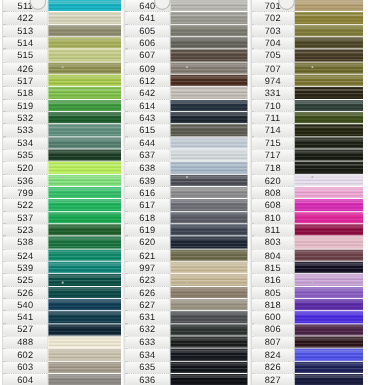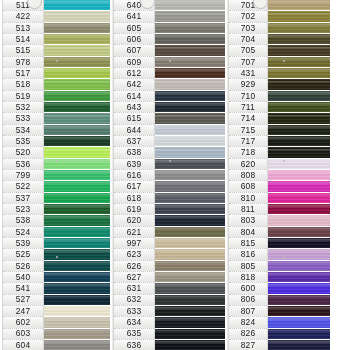--- a/index.html
+++ b/index.html
@@ -134,21 +134,21 @@
   <div class="top-badge badge-1"></div>
   <div class="top-badge badge-2"></div>
 
   <div class="column col-0">
     <div class="labels">
         <div class="label">511</div>
         <div class="label">422</div>
         <div class="label">513</div>
         <div class="label">514</div>
         <div class="label">515</div>
-        <div class="label">978</div>
+        <div class="label">426</div>
         <div class="label">517</div>
         <div class="label">518</div>
         <div class="label">519</div>
         <div class="label">532</div>
         <div class="label">533</div>
         <div class="label">534</div>
         <div class="label">535</div>
         <div class="label">520</div>
         <div class="label">536</div>
         <div class="label">799</div>
@@ -156,21 +156,21 @@
         <div class="label">537</div>
         <div class="label">523</div>
         <div class="label">538</div>
         <div class="label">524</div>
         <div class="label">539</div>
         <div class="label">525</div>
         <div class="label">526</div>
         <div class="label">540</div>
         <div class="label">541</div>
         <div class="label">527</div>
-        <div class="label">247</div>
+        <div class="label">488</div>
         <div class="label">602</div>
         <div class="label">603</div>
         <div class="label">604</div>
       </div>
     <div class="swatches">
         <div class="swatch" style="background: rgb(23, 180, 196);">
           <div class="sheen"></div>
           <div class="gloss"></div>
         </div>
         <div class="swatch" style="background: rgb(215, 214, 187);">
@@ -461,22 +461,22 @@
   </div>
 
   <div class="column col-2">
     <div class="labels">
         <div class="label">701</div>
         <div class="label">702</div>
         <div class="label">703</div>
         <div class="label">704</div>
         <div class="label">705</div>
         <div class="label">707</div>
-        <div class="label">431</div>
-        <div class="label">929</div>
+        <div class="label">974</div>
+        <div class="label">331</div>
         <div class="label">710</div>
         <div class="label">711</div>
         <div class="label">714</div>
         <div class="label">715</div>
         <div class="label">717</div>
         <div class="label">718</div>
         <div class="label">620</div>
         <div class="label">808</div>
         <div class="label">608</div>
         <div class="label">810</div>

